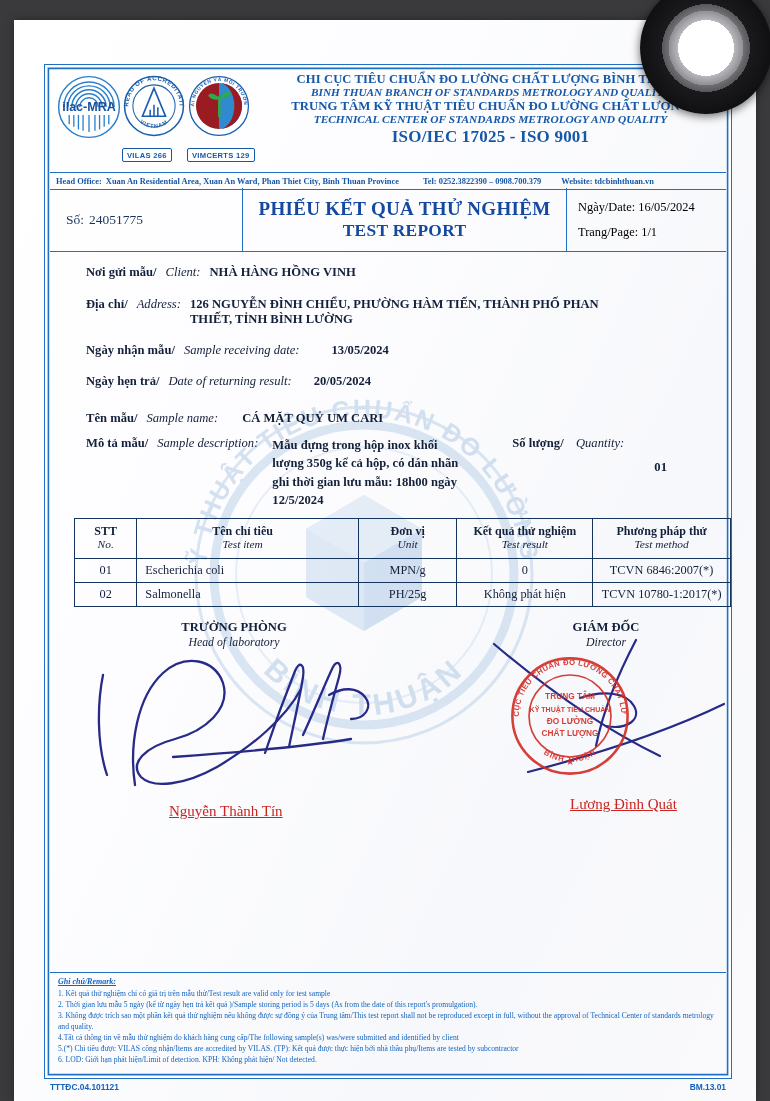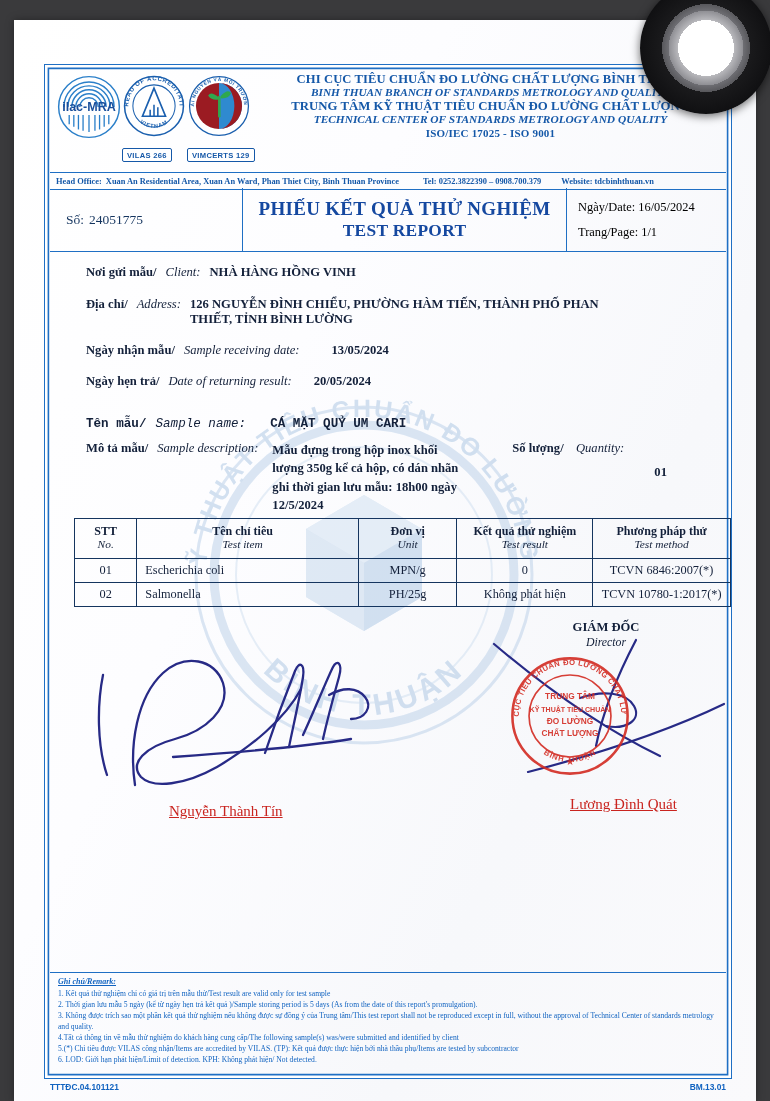--- a/index.html
+++ b/index.html
@@ -51,21 +51,21 @@
     padding:1.5px 4px;white-space:nowrap;
   }
   #orgtext{
     position:absolute;left:205px;top:2px;right:0;text-align:center;
     color:#1558a8;line-height:1.12;
   }
   #orgtext .l1{font-size:12.6px;font-weight:bold;letter-spacing:.1px;}
   #orgtext .l2{font-size:11.3px;font-weight:bold;font-style:italic;}
   #orgtext .l3{font-size:12.8px;font-weight:bold;}
   #orgtext .l4{font-size:11.4px;font-weight:bold;font-style:italic;}
-  #orgtext .l5{font-size:11px;font-weight:bold;letter-spacing:.2px;margin-top:1px;}
+  #orgtext .l5{font-size:17px;font-weight:bold;letter-spacing:.2px;margin-top:1px;}
 
   
   #addrbar{
     position:absolute;left:36px;top:152px;right:30px;height:16px;
     border-top:1.3px solid #1f6fc4;border-bottom:1.3px solid #1f6fc4;
     z-index:5;
     display:flex;align-items:center;
     font-family:"Liberation Serif",serif;font-weight:bold;font-size:8.4px;
     color:#1558a8;white-space:nowrap;padding:0 6px;
   }
@@ -342,21 +342,21 @@
 
     <div class="row" style="margin-top:16px;">
       <span style="width:36px;"></span>
       <span class="lbl">Ngày hẹn trả/</span>
       <span style="width:9px;"></span>
       <span class="lbl"><i>Date of returning result:</i></span>
       <span style="width:22px;"></span>
       <span class="val">20/05/2024</span>
     </div>
 
-    <div class="row" style="margin-top:28px;font-family:Liberation Mono, monospace;">
+    <div class="row" style="margin-top:22px;">
       <span style="width:36px;"></span>
       <span class="lbl">Tên mẫu/</span>
       <span style="width:9px;"></span>
       <span class="lbl"><i>Sample name:</i></span>
       <span style="width:24px;"></span>
       <span class="val">CÁ MẶT QUỶ UM CARI</span>
     </div>
 
     <div class="row" style="margin-top:10px;">
       <span style="width:36px;"></span>
@@ -411,20 +411,24 @@
         <td class="c-no">02</td>
         <td class="c-item">Salmonella</td>
         <td class="c-unit">PH/25g</td>
         <td class="c-res">Không phát hiện</td>
         <td class="c-met">TCVN 10780-1:2017(*)</td>
       </tr>
     </tbody>
   </table>
 
   <div id="sigs">
+    <div class="sigcol" style="left:60px;top:0;width:200px;">
+      <div class="ttl">TRƯỞNG PHÒNG</div>
+      <div class="sub">Head of laboratory</div>
+    </div>
     <div class="sigcol" style="left:432px;top:0;width:200px;">
       <div class="ttl">GIÁM ĐỐC</div>
       <div class="sub">Director</div>
     </div>
   </div>
 
   <svg id="sigdrawL" viewBox="0 0 330 160">
     <g fill="none" stroke="#272a86" stroke-width="2.3" stroke-linecap="round">
       <path d="M14,40 C8,70 8,110 18,140"></path>
       <path d="M46,150 C40,110 48,62 74,38 C96,18 126,24 134,48 C142,74 116,96 86,104

